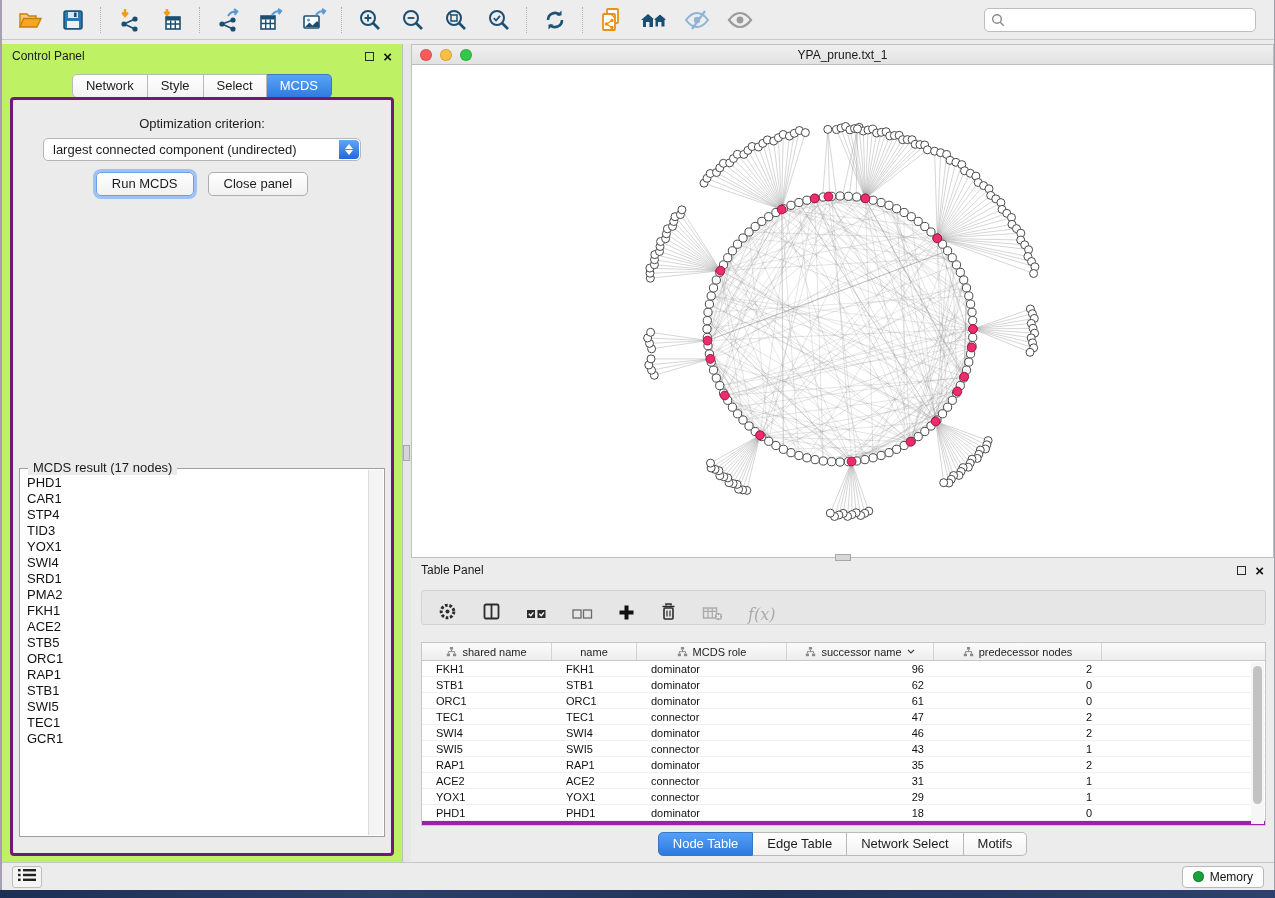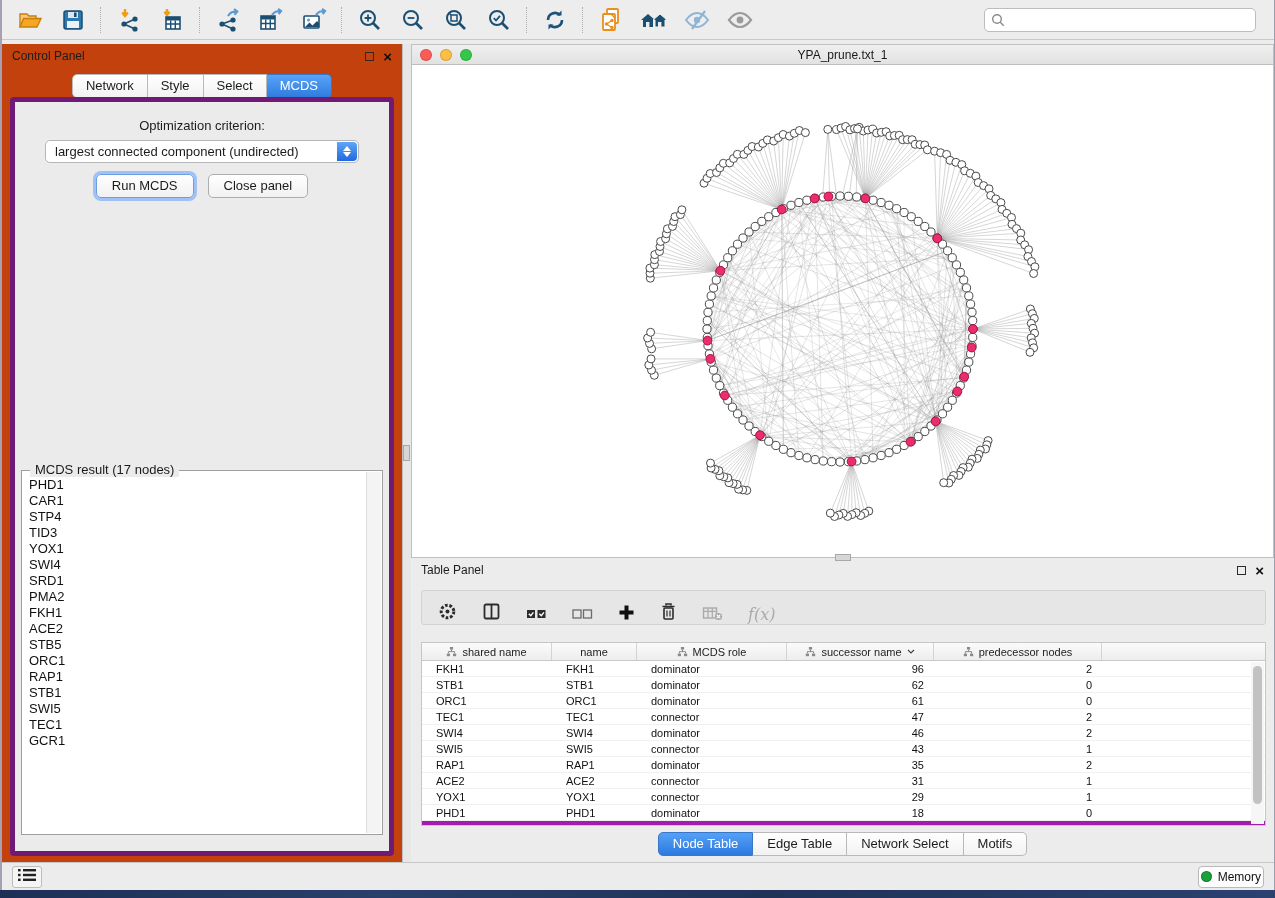--- a/index.html
+++ b/index.html
@@ -13,34 +13,34 @@
     display:flex;align-items:center;padding:0 6px;}
   .tbtn{width:43px;height:34px;display:flex;align-items:center;justify-content:center;background:none;border:none;padding:0;}
   .tbtn svg{display:block;}
   .tsep{width:1px;height:26px;border-left:1px dotted #b0b0b0;margin:0 6px;}
   #search-wrap{margin-left:auto;margin-right:12px;position:relative;}
   #search-input{width:272px;height:24px;border:1px solid #bdbdbd;border-radius:5px;background:#fff;
     padding:0 8px 0 26px;font-size:12px;color:#333;outline:none;}
   #search-icon{position:absolute;left:7px;top:5px;}
 
   
-  #control-panel{position:absolute;left:0;top:44px;width:401px;bottom:28px;background:#c2410c;border-right:1px solid #bfbfbf;}
+  #control-panel{position:absolute;left:0;top:44px;width:401px;bottom:28px;background:#bef264;border-right:1px solid #bfbfbf;}
   .panel-header{height:24px;display:flex;align-items:center;padding:0 10px;}
   .panel-title{font-size:12px;color:#1c1c1c;}
   .panel-header-icons{margin-left:auto;display:flex;align-items:center;gap:9px;}
   .float-ic{width:9px;height:9px;border:1.4px solid #2b2b2b;display:inline-block;}
   .close-ic{font-size:15px;font-weight:bold;color:#111;line-height:9px;}
   #cp-tabs{position:absolute;left:0;right:0;top:30px;display:flex;justify-content:center;}
   .seg{display:flex;border-radius:5px;}
   .seg-tab{font-size:13px;color:#1c1c1c;background:linear-gradient(#ffffff,#f2f2f2);
     border:1px solid #b9b9b9;border-left-width:0;padding:3px 13px 4px;}
   .seg-tab:first-child{border-left-width:1px;border-radius:5px 0 0 5px;}
   .seg-tab:last-child{border-radius:0 5px 5px 0;}
   .seg-tab.active{background:linear-gradient(#59a3f7,#2f7ce0);color:#fff;border-color:#3877c8;}
-  #cp-body{position:absolute;left:8px;right:8px;top:53px;bottom:6px;background:#ebebeb;border:5px solid #701a75;border-radius:4px;}
+  #cp-body{position:absolute;left:8px;right:8px;top:53px;bottom:6px;background:#ebebeb;border:3px solid #701a75;border-radius:4px;}
   #opt-label{position:absolute;top:16px;left:0;right:0;text-align:center;font-size:13px;color:#1b1b1b;}
   #criterion-select{position:absolute;left:30px;right:30px;top:38px;height:23px;background:#fff;border:1px solid #b6b6b6;
     border-radius:5px;display:flex;align-items:center;font-size:13px;color:#1b1b1b;padding-left:9px;}
   #criterion-stepper{position:absolute;right:1px;top:1px;bottom:1px;width:20px;border-radius:0 4px 4px 0;
     background:linear-gradient(#5ea7f8,#2068e0);display:flex;flex-direction:column;align-items:center;justify-content:center;gap:1px;}
   .step-ch{width:0;height:0;border-left:4px solid transparent;border-right:4px solid transparent;}
   .step-up{border-bottom:5px solid #fff;}
   .step-dn{border-top:5px solid #fff;}
   #cp-buttons{position:absolute;top:72px;left:0;right:0;display:flex;justify-content:center;gap:14px;}
   .mac-btn{font-size:13px;color:#1b1b1b;background:linear-gradient(#ffffff,#f1f1f1);border:1px solid #adadad;
@@ -87,21 +87,21 @@
   #tp-tabs{position:absolute;left:0;right:0;top:274px;display:flex;justify-content:center;}
   #tp-tabs .seg-tab{padding:3px 14px 4px;}
   #tp-tabs .seg-tab.active{background:linear-gradient(#55a0f6,#2d7ae0);}
 
   
   #statusbar{position:absolute;left:0;right:0;bottom:0;height:28px;background:#ececec;border-top:1px solid #c6c6c6;
     display:flex;align-items:center;padding:0 10px;}
   #menu-list-btn{width:30px;height:22px;background:#f5f5f5;border:1px solid #bdbdbd;border-radius:3px;
     display:flex;align-items:center;justify-content:center;}
   #memory-btn{margin-left:auto;height:22px;background:#fdfdfd;border:1px solid #b9b9b9;border-radius:4px;
-    display:flex;align-items:center;gap:6px;padding:0 2px;font-size:12px;color:#111;}
+    display:flex;align-items:center;gap:6px;padding:0 10px;font-size:12px;color:#111;}
   #memory-dot{width:11px;height:11px;border-radius:50%;display:inline-block;}
 </style>
 </head>
 <body>
 
 <div id="left-strip"></div>
 <div id="app">
 
   <div id="toolbar">
     <button class="tbtn">

